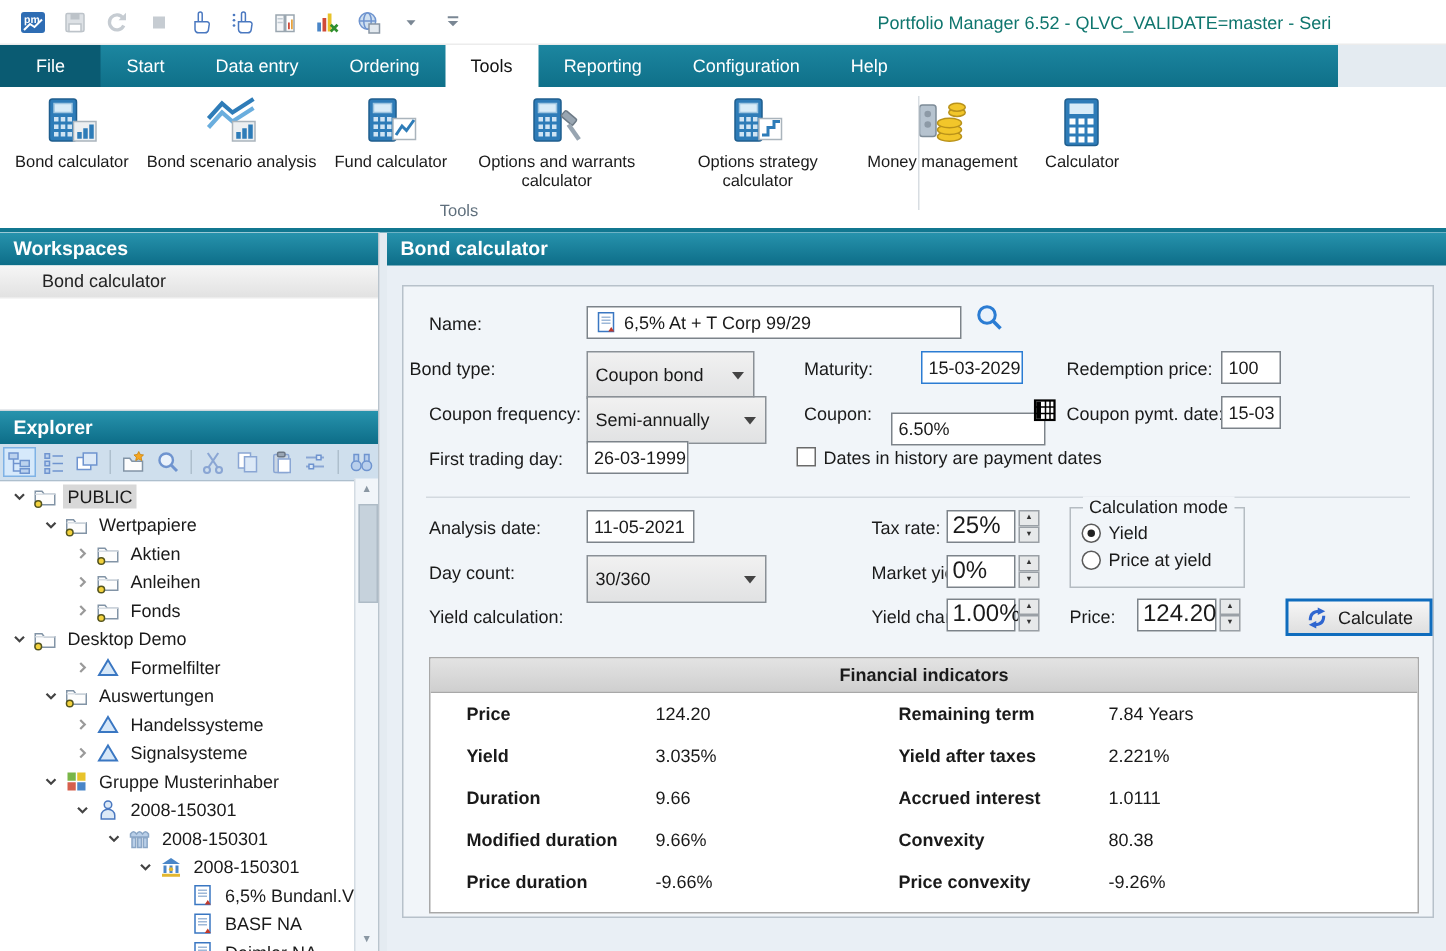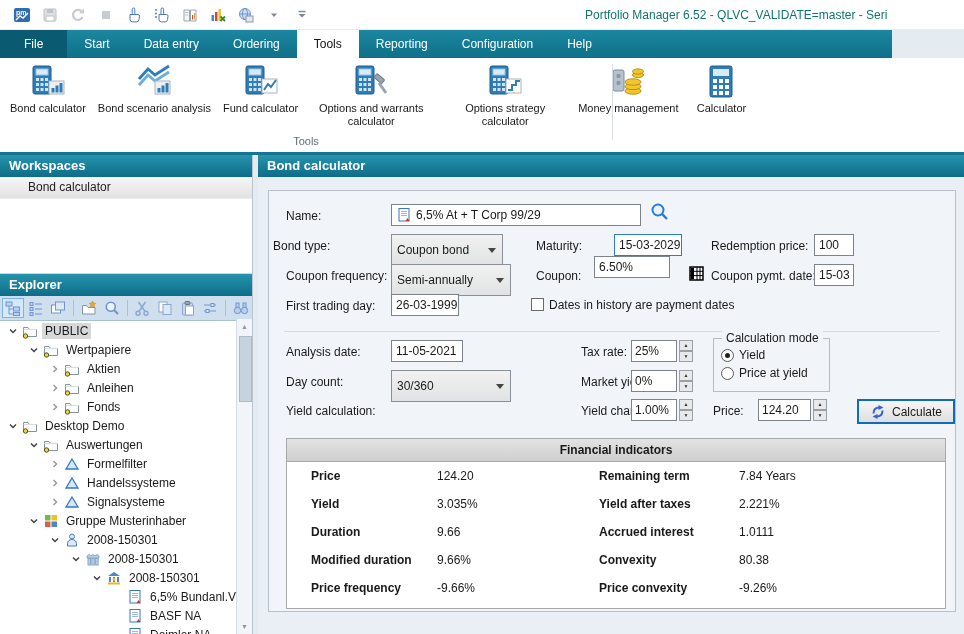--- a/index.html
+++ b/index.html
@@ -57,21 +57,21 @@
   .form-box{position:absolute;left:10px;top:35px;width:688px;height:422px;background:#f1f5f9;
             border:1px solid #b7c1ca;box-sizing:border-box}
   .lbl{position:absolute;font-size:12px;line-height:22px;height:22px;white-space:nowrap}
   .field{position:absolute;height:22px;border:1px solid #7c838a;background:#fff;font-size:12px;
          line-height:20px;padding:0 4px;box-sizing:border-box;white-space:nowrap;overflow:hidden;display:flex;align-items:center}
   .field.focus{border-color:#2b7cd3}
   .select{position:absolute;height:32px;border:1px solid #8a9096;background:linear-gradient(#f1f1f1,#e1e2e3);
           display:flex;align-items:center;justify-content:space-between;padding:0 6px 0 5px;font-size:12px;box-sizing:border-box}
   .dd-ar{width:0;height:0;border:4px solid transparent;border-top:5px solid #444;margin-top:5px}
   .spin{position:absolute;display:flex;height:22px}
-  .spin-val{border:1px solid #7c838a;background:#fff;font-size:12px;line-height:20px;padding:0 3px;box-sizing:border-box}
+  .spin-val{border:1px solid #7c838a;background:#fff;font-size:16px;line-height:20px;padding:0 3px;box-sizing:border-box}
   .spin-btns{width:14px;margin-left:2px;display:flex;flex-direction:column}
   .sb{flex:1;border:1px solid #9aa0a6;background:#e7e9ea;font-size:5px;line-height:9px;text-align:center;color:#333;box-sizing:border-box}
   .hline{position:absolute;border-top:1px solid #d3d9df}
   .checkbox{position:absolute;width:13px;height:13px;border:1px solid #6a6a6a;background:#fff;box-sizing:border-box}
   .groupbox{position:absolute;border:1px solid #b5bcc2}
   .gb-legend{position:absolute;top:-8px;left:8px;background:#f1f5f9;padding:0 4px;font-size:12px;line-height:14px}
   .radio-row{position:absolute;display:flex;align-items:center;gap:5px;font-size:12px}
   .radio{width:13px;height:13px;border:1px solid #5a5a5a;border-radius:50%;background:#fff;box-sizing:border-box;flex:none}
   .radio.on::after{content:"";display:block;width:5px;height:5px;background:#222;border-radius:50%;margin:3px}
   .calc-btn{position:absolute;left:588px;top:208px;width:98px;height:25px;border:2px solid #0f6cbd;
@@ -511,47 +511,47 @@
         </span>
         <span class="t-icon">
           <svg width="16" height="16" viewBox="0 0 16 16" xmlns="http://www.w3.org/2000/svg">
             <path d="M1.5 4.5 h4.5 l1.5 2 h7 v7 h-13 z" fill="#fdfdfd" stroke="#8294a6"></path>
             <path d="M1.5 6.5 h13" stroke="#d7dde3"></path>
             <circle cx="3.5" cy="13" r="2.2" fill="#f3d23d" stroke="#55551e"></circle>
           </svg>
         </span>
         <span class="t-label">Desktop Demo</span>
       </div>
+      <div class="tree-row" style="padding-left: 48px;">
+        <span class="twisty">
+          <svg width="10" height="10" viewBox="0 0 10 10" xmlns="http://www.w3.org/2000/svg">
+            <path d="M3.5 2 L6.5 5 L3.5 8" stroke="#9a9a9a" stroke-width="1.5" fill="none"></path>
+          </svg>
+        </span>
+        <span class="t-icon">
+          <svg width="16" height="16" viewBox="0 0 16 16" xmlns="http://www.w3.org/2000/svg">
+            <path d="M8 3 L14 13 H2 Z" fill="#d6e7f8" stroke="#3a77c2" stroke-width="1.3"></path>
+          </svg>
+        </span>
+        <span class="t-label">Formelfilter</span>
+      </div>
       <div class="tree-row" style="padding-left: 27px;">
         <span class="twisty">
           <svg width="10" height="10" viewBox="0 0 10 10" xmlns="http://www.w3.org/2000/svg">
             <path d="M2 3.5 L5 6.5 L8 3.5" stroke="#444" stroke-width="1.5" fill="none"></path>
           </svg>
         </span>
         <span class="t-icon">
           <svg width="16" height="16" viewBox="0 0 16 16" xmlns="http://www.w3.org/2000/svg">
             <path d="M1.5 4.5 h4.5 l1.5 2 h7 v7 h-13 z" fill="#fdfdfd" stroke="#8294a6"></path>
             <path d="M1.5 6.5 h13" stroke="#d7dde3"></path>
             <circle cx="3.5" cy="13" r="2.2" fill="#f3d23d" stroke="#55551e"></circle>
           </svg>
         </span>
         <span class="t-label">Auswertungen</span>
-      </div>
-      <div class="tree-row" style="padding-left: 48px;">
-        <span class="twisty">
-          <svg width="10" height="10" viewBox="0 0 10 10" xmlns="http://www.w3.org/2000/svg">
-            <path d="M3.5 2 L6.5 5 L3.5 8" stroke="#9a9a9a" stroke-width="1.5" fill="none"></path>
-          </svg>
-        </span>
-        <span class="t-icon">
-          <svg width="16" height="16" viewBox="0 0 16 16" xmlns="http://www.w3.org/2000/svg">
-            <path d="M8 3 L14 13 H2 Z" fill="#d6e7f8" stroke="#3a77c2" stroke-width="1.3"></path>
-          </svg>
-        </span>
-        <span class="t-label">Formelfilter</span>
       </div>
       <div class="tree-row" style="padding-left: 48px;">
         <span class="twisty">
           <svg width="10" height="10" viewBox="0 0 10 10" xmlns="http://www.w3.org/2000/svg">
             <path d="M3.5 2 L6.5 5 L3.5 8" stroke="#9a9a9a" stroke-width="1.5" fill="none"></path>
           </svg>
         </span>
         <span class="t-icon">
           <svg width="16" height="16" viewBox="0 0 16 16" xmlns="http://www.w3.org/2000/svg">
             <path d="M8 3 L14 13 H2 Z" fill="#d6e7f8" stroke="#3a77c2" stroke-width="1.3"></path>
@@ -726,21 +726,21 @@
     <div class="field" style="left:545px;top:43px;width:40px">
       <span>100</span>
     </div>
 
     <div class="lbl" style="left:17px;top:74px">Coupon frequency:</div>
     <div class="select" style="left:122px;top:73px;width:120px">
       <span>Semi-annually</span>
       <span class="dd-ar"></span>
     </div>
     <div class="lbl" style="left:267px;top:74px">Coupon:</div>
-    <div class="field" style="left:325px;top:65px;width:76px">
+    <div class="field" style="left:325px;top:84px;width:103px">
       <span>6.50%</span>
     </div>
     <span id="coupon-table-btn" style="position:absolute;left:420px;top:75px"><svg width="15" height="15" viewBox="0 0 15 15" xmlns="http://www.w3.org/2000/svg">
           <rect x="1" y="1" width="13" height="13" fill="#fff" stroke="#000" stroke-width="1.5"></rect>
           <rect x="1.8" y="1.8" width="3.2" height="11.4" fill="#000"></rect>
           <line x1="8" y1="1" x2="8" y2="14" stroke="#000"></line>
           <line x1="11" y1="1" x2="11" y2="14" stroke="#000"></line>
           <line x1="1" y1="5.3" x2="14" y2="5.3" stroke="#000"></line>
           <line x1="1" y1="9.6" x2="14" y2="9.6" stroke="#000"></line>
         </svg></span>
@@ -850,21 +850,21 @@
             <span class="k">Accrued interest</span>
             <span>1.0111</span>
           </div>
           <div class="ind-row">
             <span class="k">Modified duration</span>
             <span>9.66%</span>
             <span class="k">Convexity</span>
             <span>80.38</span>
           </div>
           <div class="ind-row">
-            <span class="k">Price frequency</span>
+            <span class="k">Price duration</span>
             <span>-9.66%</span>
             <span class="k">Price convexity</span>
             <span>-9.26%</span>
           </div>
         </div>
     </div>
   </div>
 </div>
 
 </body></html>

